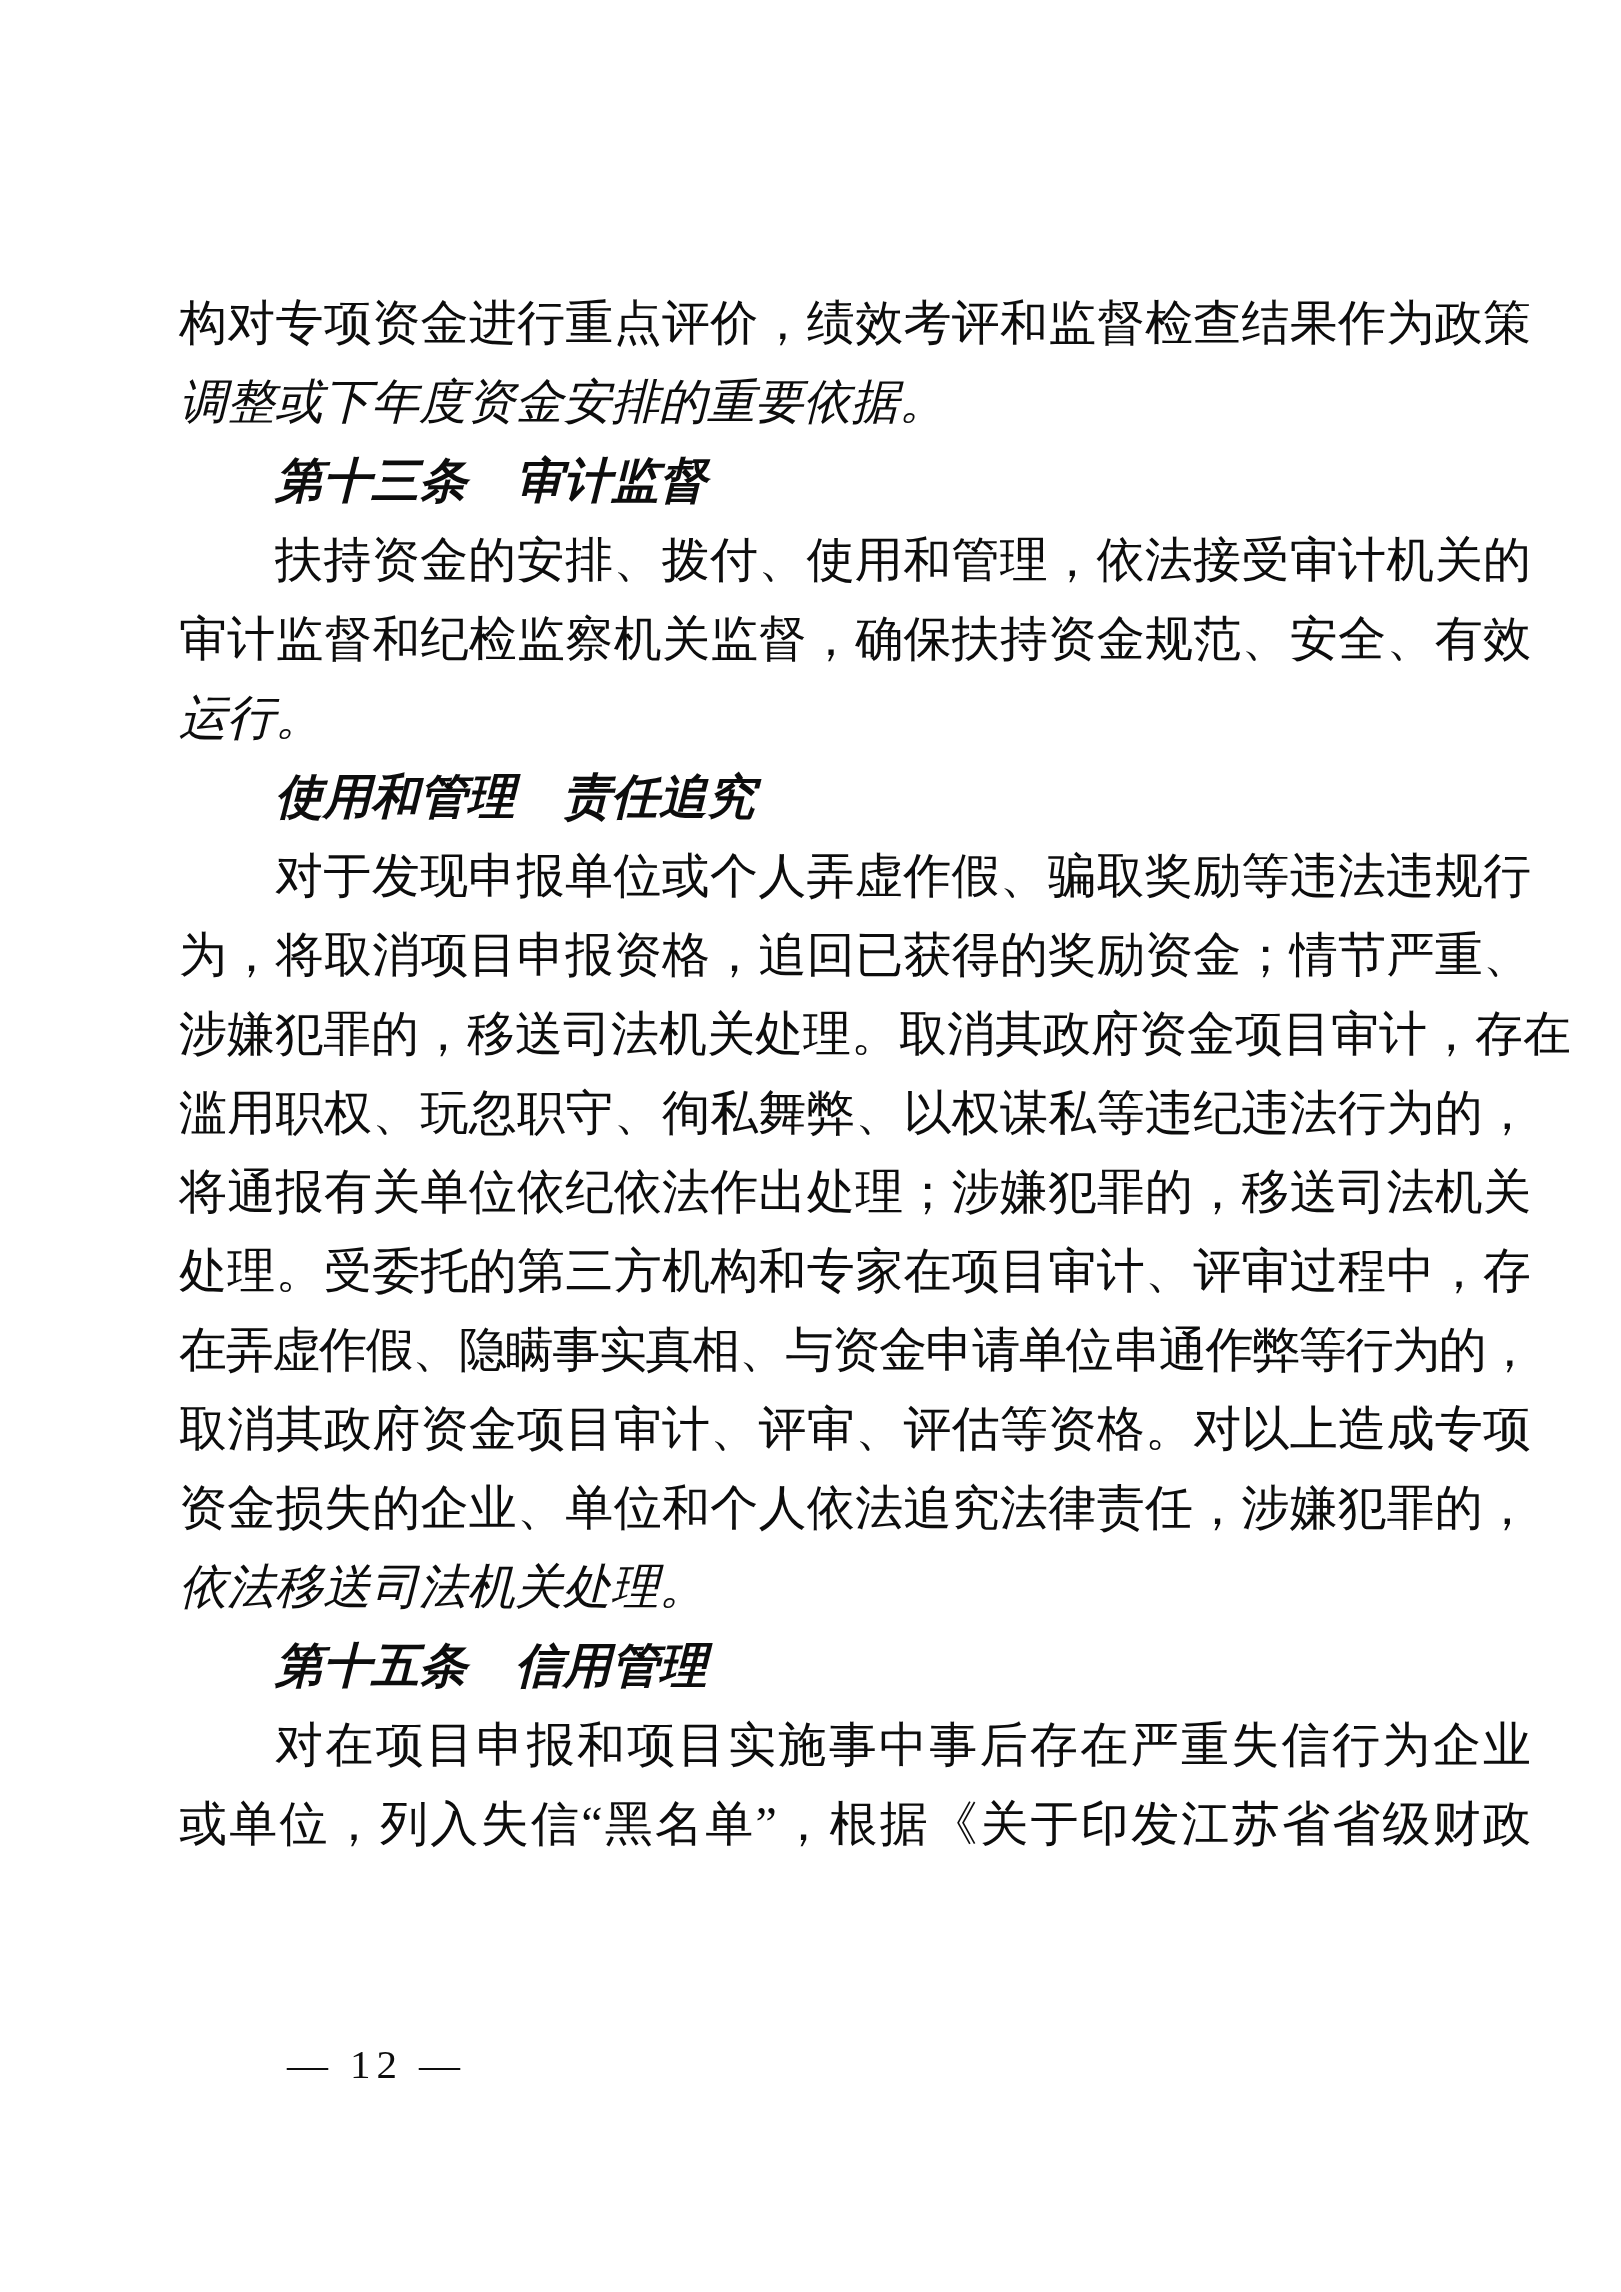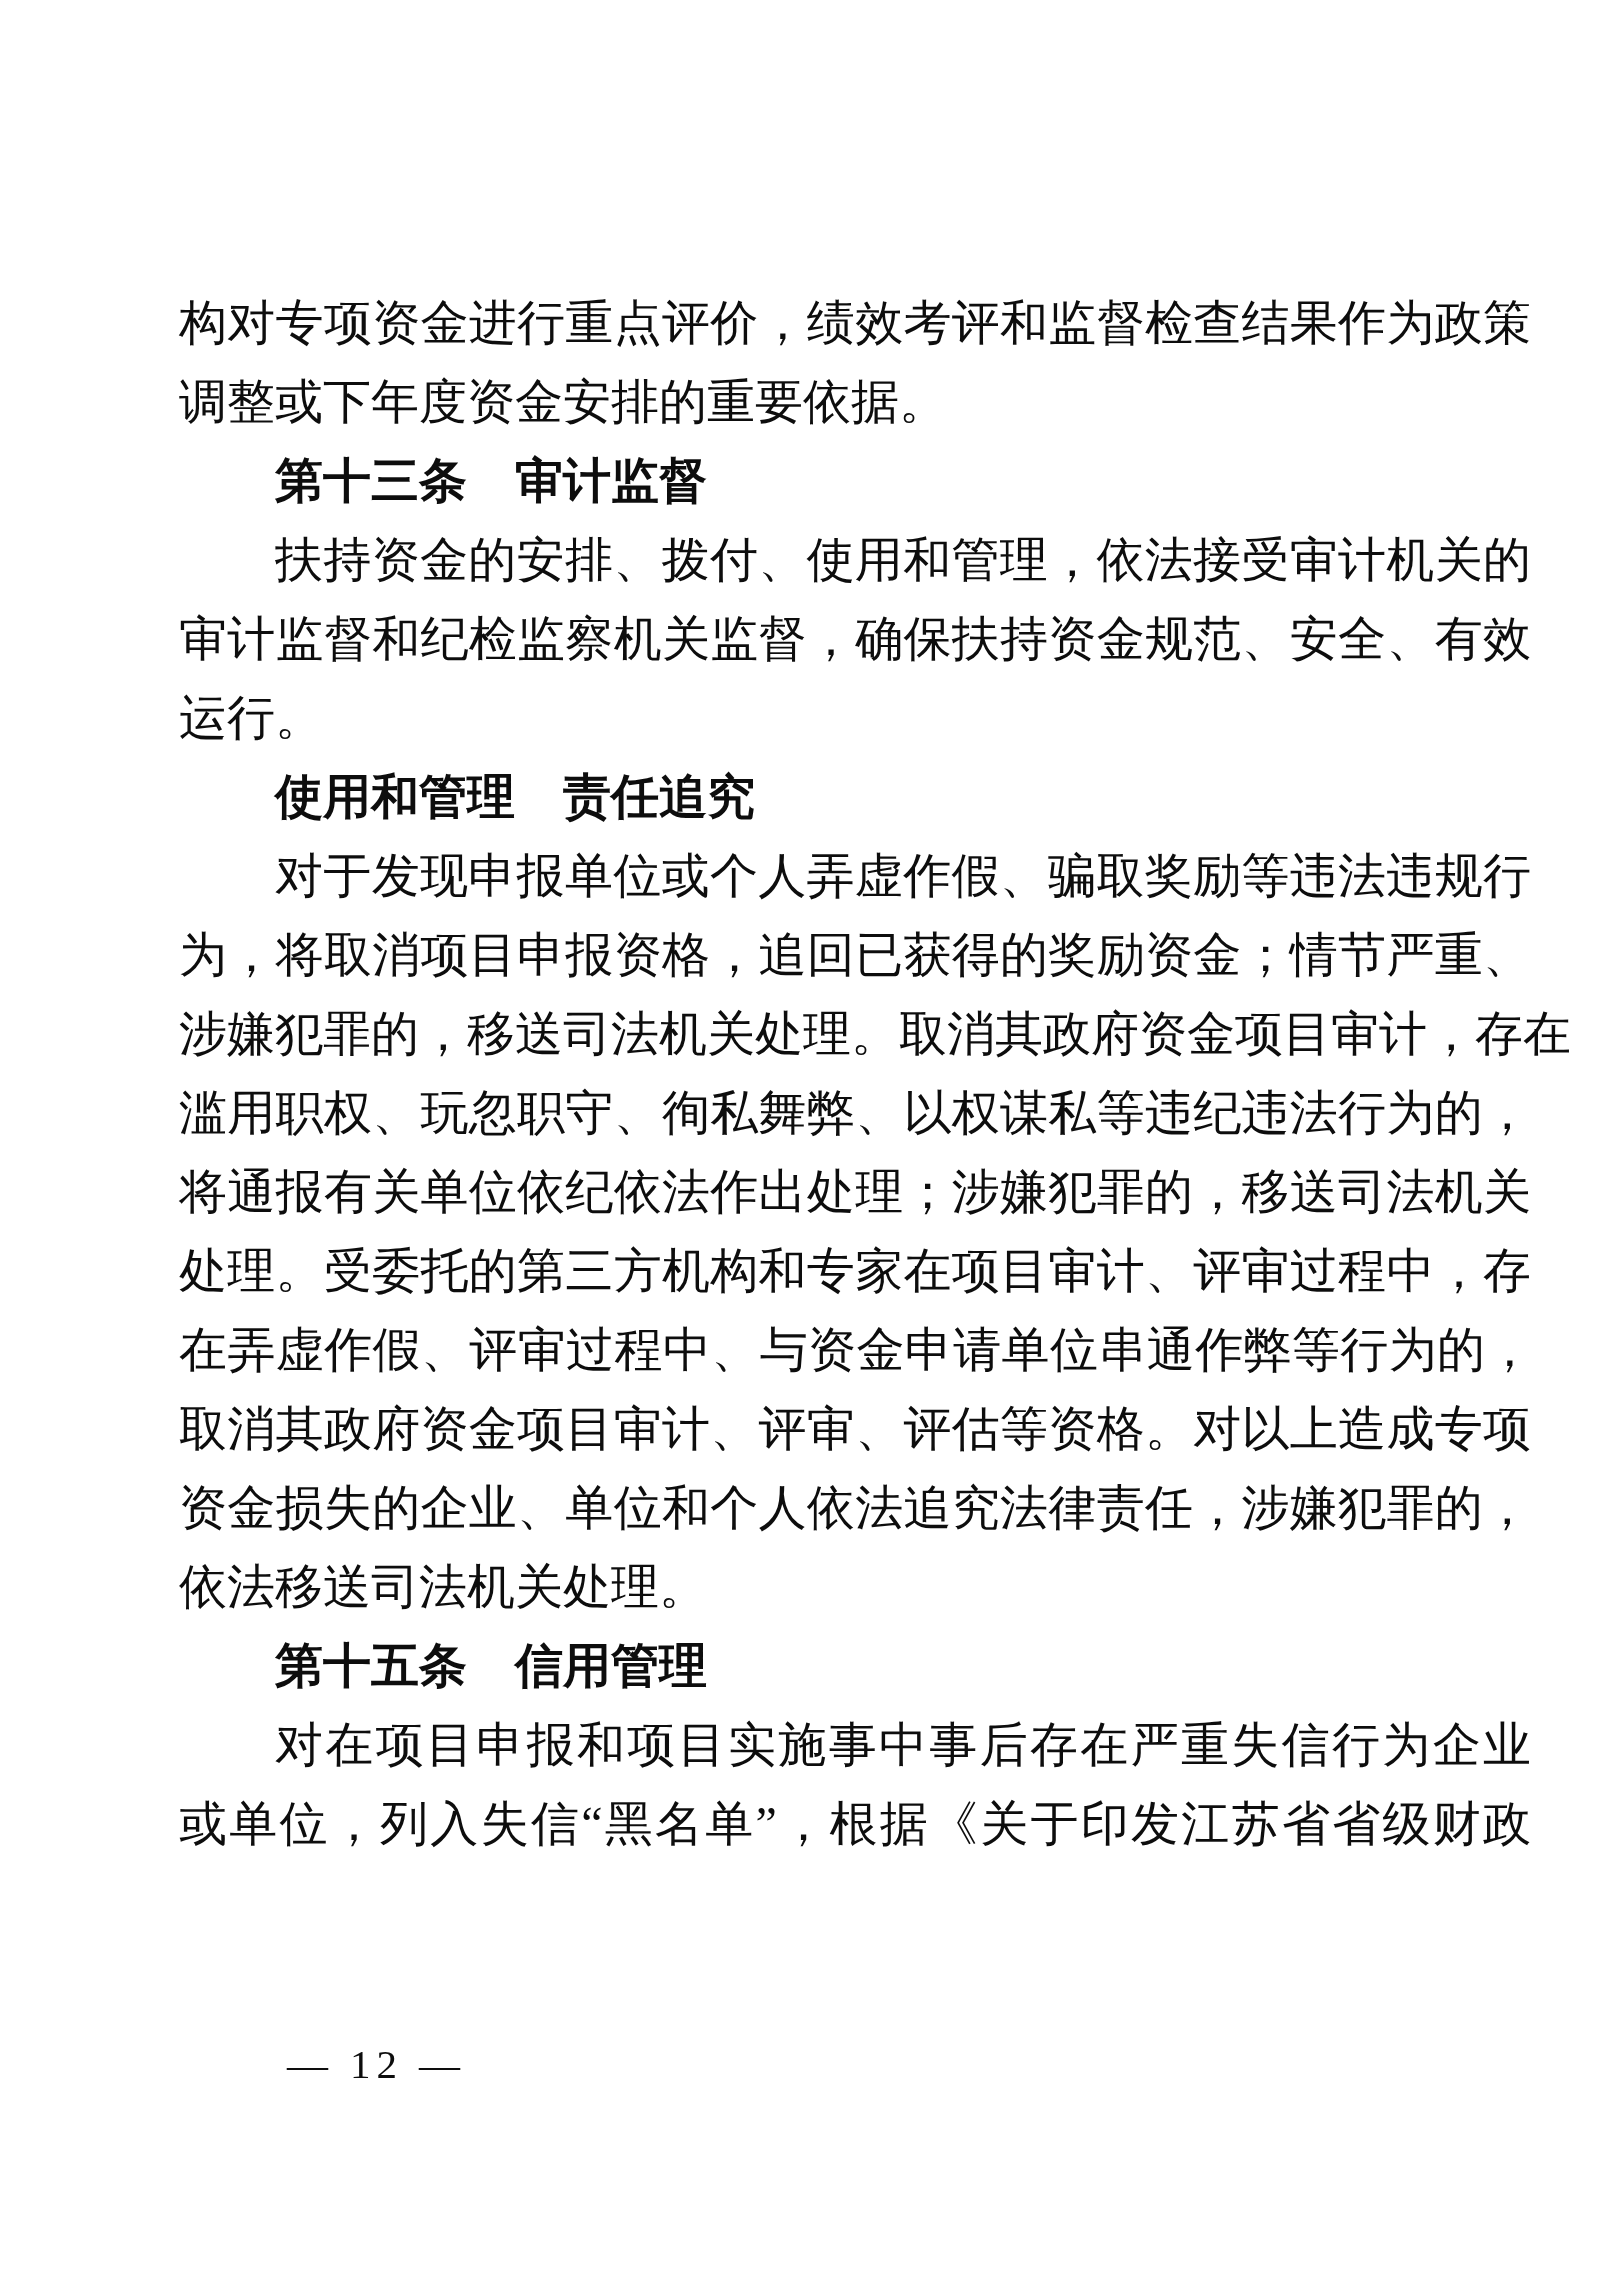--- a/index.html
+++ b/index.html
@@ -26,20 +26,21 @@
     line-height: 79px;
   }
   .line {
     height: 79px;
     white-space: nowrap;
     text-align: justify;
     text-align-last: justify;
   }
   .line.nofill {
     text-align-last: left;
+    font-style: italic;
   }
   .line.indent {
     text-indent: 96px;
   }
   .line.heading {
     font-weight: bold;
   }
   .line.compress {
     letter-spacing: -2.5px;
   }
@@ -65,21 +66,21 @@
       <div class="line indent">扶持资金的安排、拨付、使用和管理，依法接受审计机关的</div>
       <div class="line">审计监督和纪检监察机关监督，确保扶持资金规范、安全、有效</div>
       <div class="line nofill">运行。</div>
       <div class="line nofill indent heading">使用和管理　责任追究</div>
       <div class="line indent">对于发现申报单位或个人弄虚作假、骗取奖励等违法违规行</div>
       <div class="line">为，将取消项目申报资格，追回已获得的奖励资金；情节严重、</div>
       <div class="line">涉嫌犯罪的，移送司法机关处理。取消其政府资金项目审计，存在</div>
       <div class="line">滥用职权、玩忽职守、徇私舞弊、以权谋私等违纪违法行为的，</div>
       <div class="line">将通报有关单位依纪依法作出处理；涉嫌犯罪的，移送司法机关</div>
       <div class="line">处理。受委托的第三方机构和专家在项目审计、评审过程中，存</div>
-      <div class="line compress">在弄虚作假、评审过程中、与资金申请单位串通作弊等行为的，</div>
+      <div class="line compress">在弄虚作假、隐瞒事实真相、与资金申请单位串通作弊等行为的，</div>
       <div class="line">取消其政府资金项目审计、评审、评估等资格。对以上造成专项</div>
       <div class="line">资金损失的企业、单位和个人依法追究法律责任，涉嫌犯罪的，</div>
       <div class="line nofill">依法移送司法机关处理。</div>
       <div class="line nofill indent heading">第十五条　信用管理</div>
       <div class="line indent">对在项目申报和项目实施事中事后存在严重失信行为企业</div>
       <div class="line">或单位，列入失信“黑名单”，根据《关于印发江苏省省级财政</div>
     </div>
   <div class="page-number">— 12 —</div>
 </div>
 

